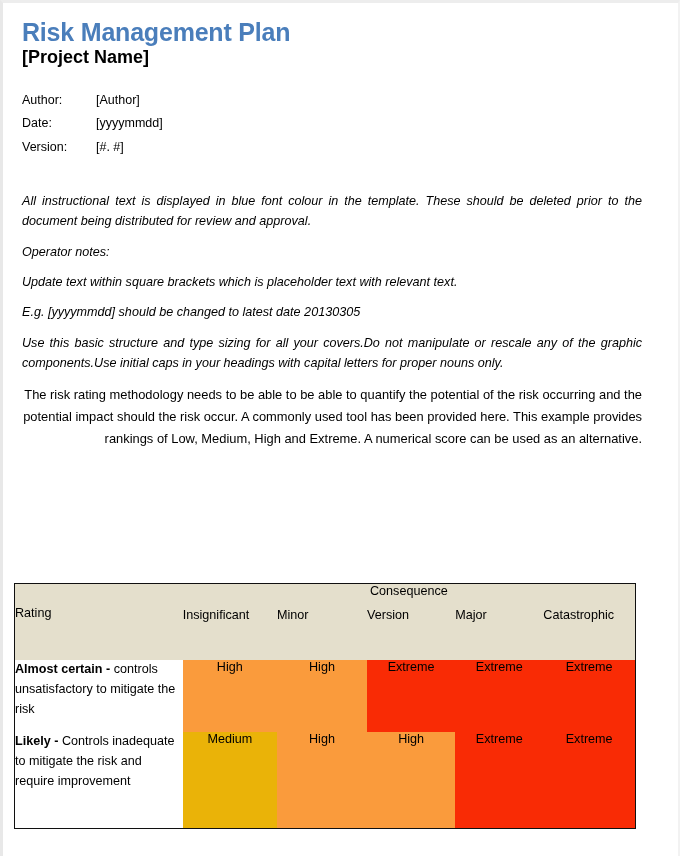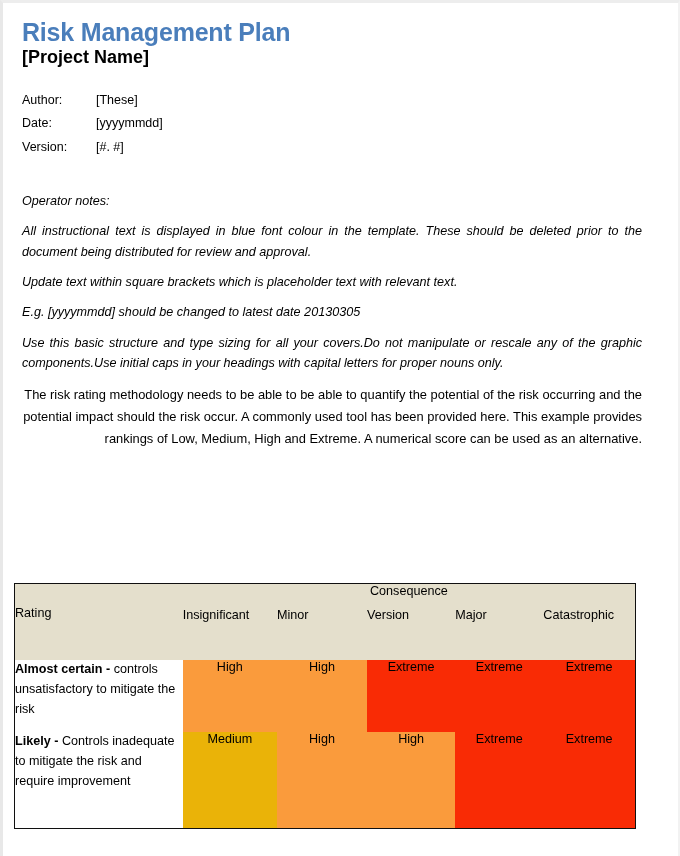--- a/index.html
+++ b/index.html
@@ -166,36 +166,36 @@
 <div class="page">
   <div class="inner">
 
     <h1 class="doc-title">Risk Management Plan</h1>
     <h2 class="doc-subtitle">[Project Name]</h2>
 
     <table class="meta">
       <tbody>
         <tr>
           <td class="k">Author:</td>
-          <td class="v">[These]</td>
+          <td class="v">[Author]</td>
         </tr>
         <tr>
           <td class="k">Date:</td>
           <td class="v">[yyyymmdd]</td>
         </tr>
         <tr>
           <td class="k">Version:</td>
           <td class="v">[#. #]</td>
         </tr>
       </tbody>
     </table>
 
     <div class="notes">
+      <p class="note">All instructional text is displayed in blue font colour in the template. These should be deleted prior to the document being distributed for review and approval.</p>
       <p class="note nojust">Operator notes:</p>
-      <p class="note">All instructional text is displayed in blue font colour in the template. These should be deleted prior to the document being distributed for review and approval.</p>
       <p class="note nojust">Update text within square brackets which is placeholder text with relevant text.</p>
       <p class="note nojust">E.g. [yyyymmdd] should be changed to latest date 20130305</p>
       <p class="note">Use this basic structure and type sizing for all your covers.Do not manipulate or rescale any of the graphic components.Use initial caps in your headings with capital letters for proper nouns only.</p>
     </div>
 
     <p class="para">The risk rating methodology needs to be able to be able to quantify the potential of the risk occurring and the potential impact should the risk occur.  A commonly used tool has been provided here.  This example provides rankings of Low, Medium, High and Extreme.  A numerical score can be used as an alternative.</p>
 
   </div>
 
   <div class="matrix-wrap">

